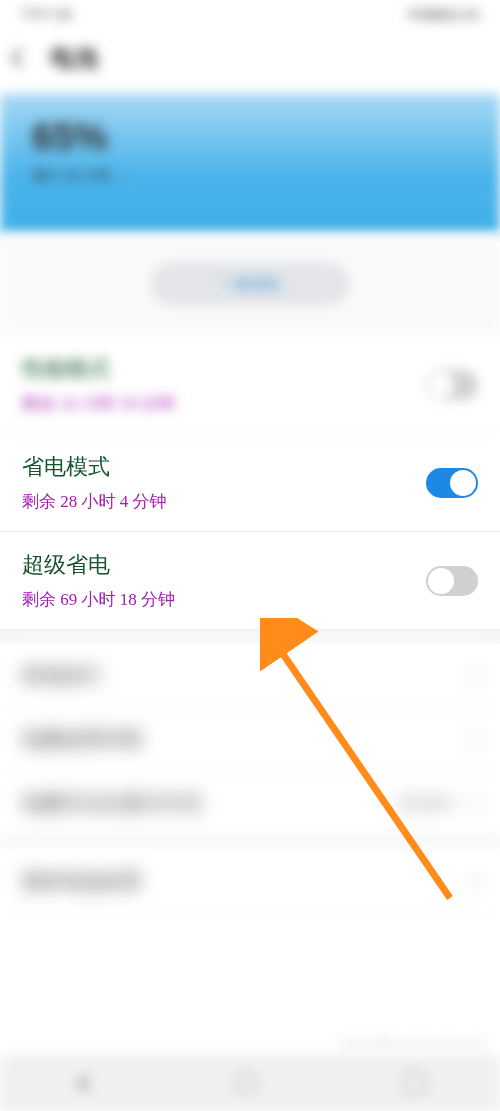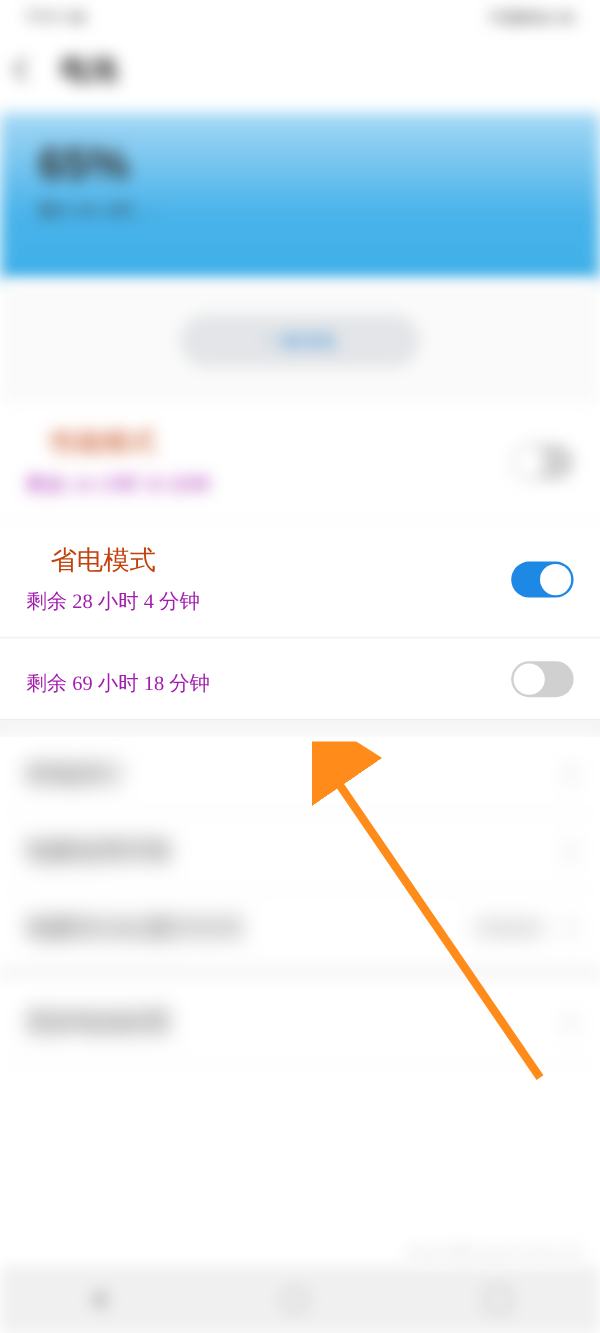--- a/index.html
+++ b/index.html
@@ -59,21 +59,21 @@
     }
 
     
     .list { background: #fff; }
     .row {
       padding: 18px 22px;
       display: flex; align-items: center; justify-content: space-between;
       border-bottom: 1px solid #eee;
     }
     .row-txt {}
-    .row-title { font-size: 22px; color: #c2410c; font-weight: 500; font-family: "Times New Roman", SimSun, serif; margin-left: 20px; }
+    .row-title { font-size: 22px; color: #14532d; font-weight: 500; font-family: "Times New Roman", SimSun, serif; }
     .row-sub { font-size: 17px; color: #a21caf; margin-top: 8px; font-family: "Times New Roman", SimSun, serif; }
 
     .toggle {
       width: 52px; height: 30px;
       border-radius: 15px;
       position: relative;
       flex-shrink: 0;
     }
     .toggle-on { background: #1e88e5; }
     .toggle-off { background: #d0d0d0; }
@@ -187,20 +187,21 @@
       <div class="row-title">省电模式</div>
       <div class="row-sub">剩余 28 小时 4 分钟</div>
     </div>
     <div class="toggle toggle-on">
         <div class="knob"></div>
       </div>
   </div>
 
   <div class="row">
     <div class="row-txt">
+      <div class="row-title">超级省电</div>
       <div class="row-sub">剩余 69 小时 18 分钟</div>
     </div>
     <div class="toggle toggle-off">
         <div class="knob"></div>
       </div>
   </div>
 </div>
 
 <div class="gap"></div>
 

